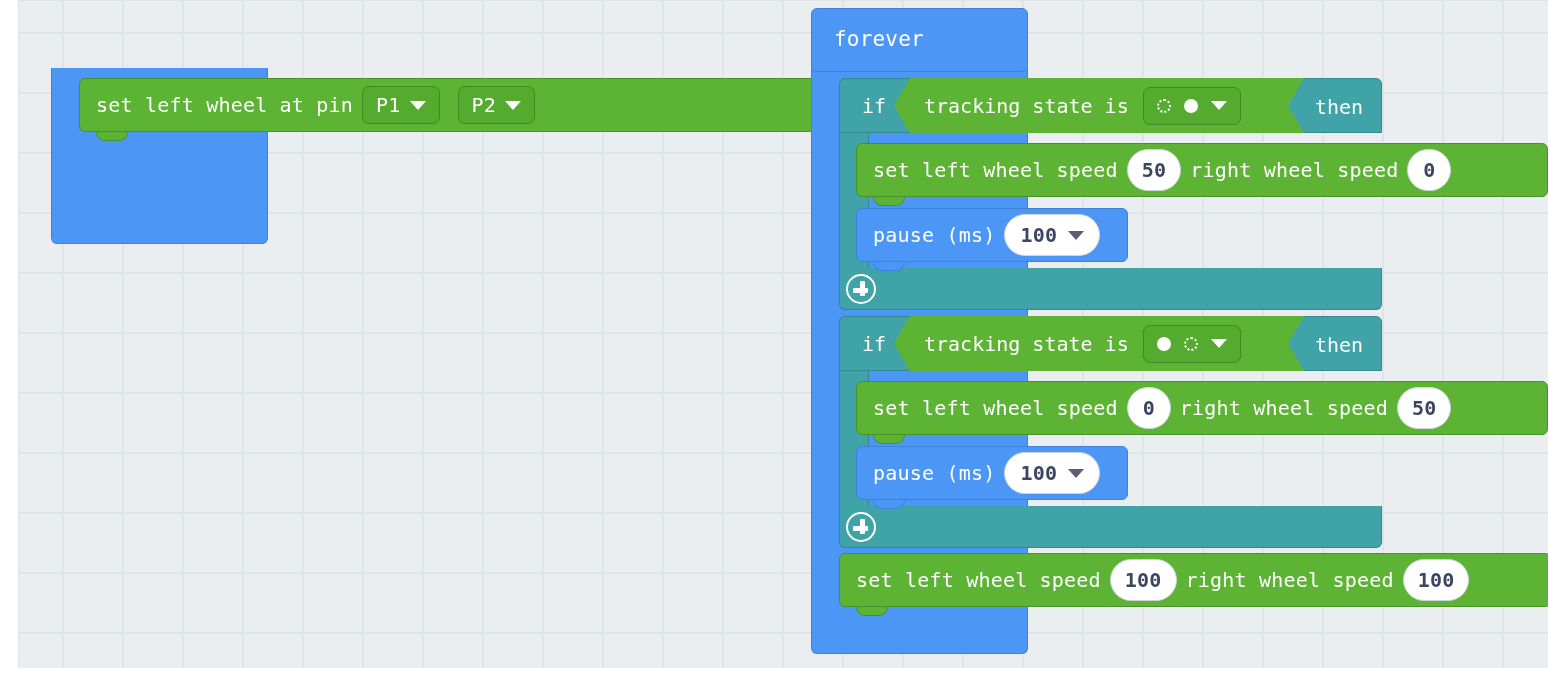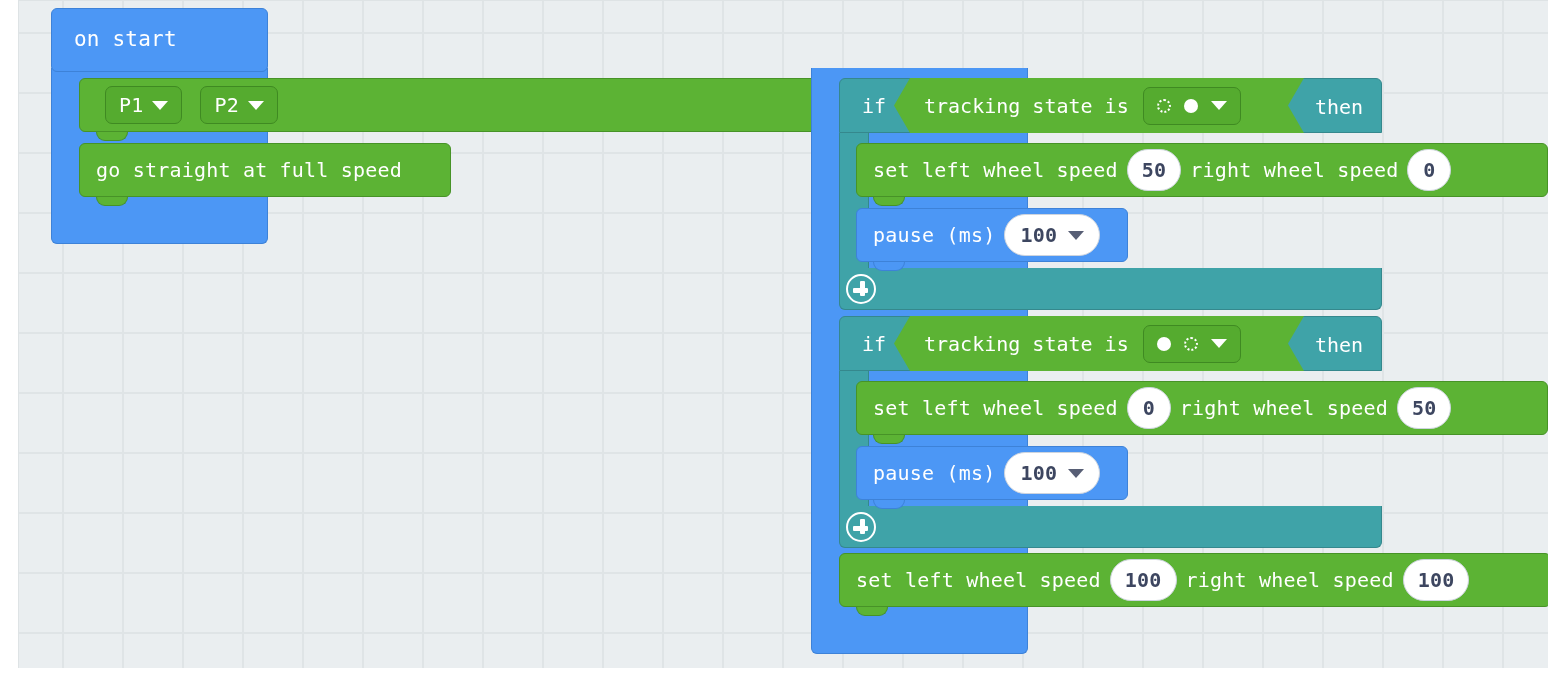--- a/index.html
+++ b/index.html
@@ -533,44 +533,41 @@
       <span class="plus" style="left:1359px;top:627px"></span>
       <span class="plus" style="left:1419px;top:627px"></span>
       <span class="plus" style="left:1479px;top:627px"></span>
     </div>
 
   <div class="blocks">
 
     <div class="onstart-body" style="left:33px; top:68px; width:217px; height:148px;"></div>
     <div class="onstart-foot" style="left:33px; top:216px; width:217px; height:28px;"></div>
 
-    <div class="blk hat" style="left:33px; top:8px; width:217px; height:64px;">
-      <span class="hat-label">on start</span>
-    </div>
 
     <div class="blk stack green" style="left:61px; top:78px; width:760px; height:54px; z-index:3;">
       <div class="notch-bot"></div>
+      <span class="txt">set left wheel at pin</span>
       <span class="dd dd-green">
         <span>P1</span>
         <span class="caret"></span>
       </span>
       <span class="dd dd-green">
         <span>P2</span>
         <span class="caret"></span>
       </span>
     </div>
 
-    <div class="blk stack green" style="left:61px; top:143px; width:372px; height:54px; z-index:3;">
-      <div class="notch-bot"></div>
-      <span class="txt">go straight at full speed</span>
-    </div>
 
     <div class="forever-body" style="left:793px; top:68px; width:217px; height:552px; z-index:4;"></div>
     <div class="forever-foot" style="left:793px; top:620px; width:217px; height:34px; z-index:4;"></div>
 
+    <div class="blk hat" style="left:793px; top:8px; width:217px; height:64px; z-index:5;">
+      <span class="hat-label">forever</span>
+    </div>
 
     <div class="cblock" style="z-index:5;">
       <div class="c-head" style="left:821px; top:78px; width:543px;">
         <span class="if-word">if</span>
       </div>
       <div class="c-left" style="left:821px; top:133px; height:135px;"></div>
       <div class="c-foot" style="left:821px; top:268px; width:543px;">
       </div>
     </div>
 

